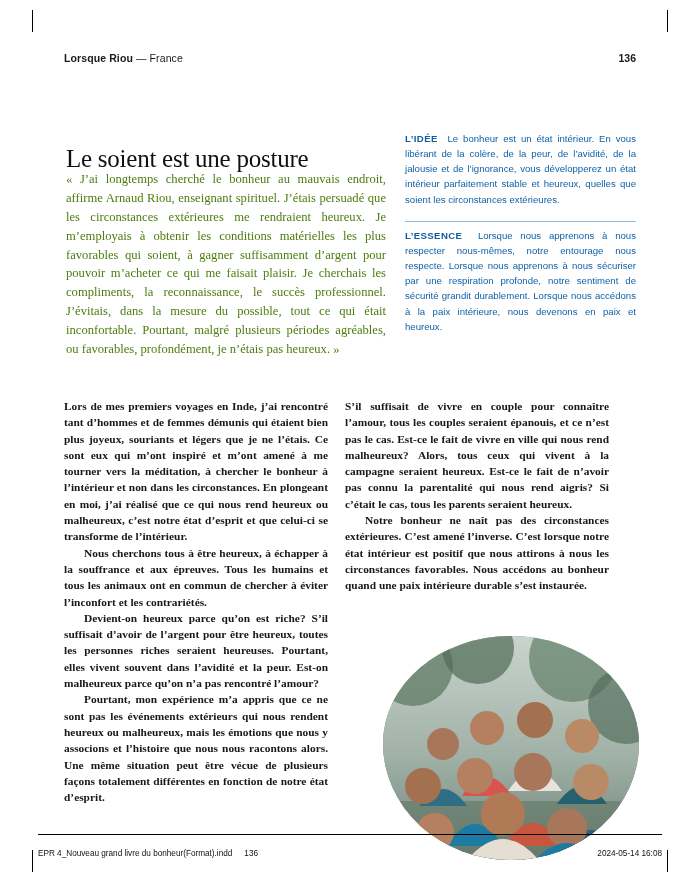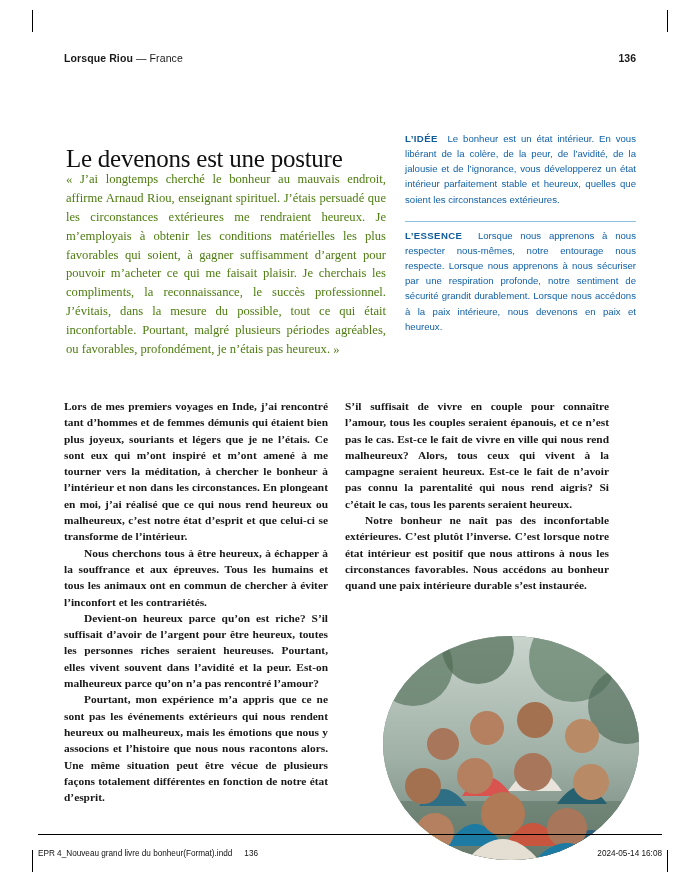--- a/index.html
+++ b/index.html
@@ -153,21 +153,21 @@
   <div class="crop crop-bl-v"></div>
   <div class="crop crop-br-v"></div>
 
   <div class="runhead">
     <div class="runhead-left">
       <span class="runhead-name">Lorsque Riou</span><span class="runhead-country"> — </span><span class="runhead-country">France</span>
     </div>
     <div class="runhead-page">136</div>
   </div>
 
-  <h1 class="title">Le devenons est une posture</h1>
+  <h1 class="title">Le soient est une posture</h1>
 
   <div class="lead">« J’ai longtemps cherché le bonheur au mauvais endroit, affirme Arnaud Riou, enseignant spirituel. J’étais persuadé que les circonstances extérieures me rendraient heureux. Je m’employais à obtenir les conditions matérielles les plus favorables qui soient, à gagner suffisamment d’argent pour pouvoir m’acheter ce qui me faisait plaisir. Je cherchais les compliments, la reconnaissance, le succès professionnel. J’évitais, dans la mesure du possible, tout ce qui était inconfortable. Pourtant, malgré plusieurs périodes agréables, ou favorables, profondément, je n’étais pas heureux. »</div>
 
   <div class="rail">
     <div class="rail-box">
       <div class="rail-text"><span class="rail-label">L’IDÉE</span>&nbsp;&nbsp;<span>Le bonheur est un état intérieur. En vous libérant de la colère, de la peur, de l’avidité, de la jalousie et de l’ignorance, vous développerez un état intérieur parfaitement stable et heureux, quelles que soient les circonstances extérieures.</span></div>
     </div>
     <div class="rail-rule"></div>
     <div class="rail-box">
       <div class="rail-text"><span class="rail-label">L’ESSENCE</span>&nbsp;&nbsp;<span>Lorsque nous apprenons à nous respecter nous-mêmes, notre entourage nous respecte. Lorsque nous apprenons à nous sécuriser par une respiration profonde, notre sentiment de sécurité grandit durablement. Lorsque nous accédons à la paix intérieure, nous devenons en paix et heureux.</span></div>
@@ -176,21 +176,21 @@
 
   <div class="col col-left">
     <p>Lors de mes premiers voyages en Inde, j’ai rencontré tant d’hommes et de femmes démunis qui étaient bien plus joyeux, souriants et légers que je ne l’étais. Ce sont eux qui m’ont inspiré et m’ont amené à me tourner vers la méditation, à chercher le bonheur à l’intérieur et non dans les circonstances. En plongeant en moi, j’ai réalisé que ce qui nous rend heureux ou malheureux, c’est notre état d’esprit et que celui-ci se transforme de l’intérieur.</p>
     <p>Nous cherchons tous à être heureux, à échapper à la souffrance et aux épreuves. Tous les humains et tous les animaux ont en commun de chercher à éviter l’inconfort et les contrariétés.</p>
     <p>Devient-on heureux parce qu’on est riche? S’il suffisait d’avoir de l’argent pour être heureux, toutes les personnes riches seraient heureuses. Pourtant, elles vivent souvent dans l’avidité et la peur. Est-on malheureux parce qu’on n’a pas rencontré l’amour?</p>
     <p>Pourtant, mon expérience m’a appris que ce ne sont pas les événements extérieurs qui nous rendent heureux ou malheureux, mais les émotions que nous y associons et l’histoire que nous nous racontons alors. Une même situation peut être vécue de plusieurs façons totalement différentes en fonction de notre état d’esprit.</p>
   </div>
 
   <div class="col col-right">
     <p>S’il suffisait de vivre en couple pour connaître l’amour, tous les couples seraient épanouis, et ce n’est pas le cas. Est-ce le fait de vivre en ville qui nous rend malheureux? Alors, tous ceux qui vivent à la campagne seraient heureux. Est-ce le fait de n’avoir pas connu la parentalité qui nous rend aigris? Si c’était le cas, tous les parents seraient heureux.</p>
-    <p>Notre bonheur ne naît pas des inconfortable extérieures. C’est plutôt l’inverse. C’est lorsque notre état intérieur est positif que nous attirons à nous les circonstances favorables. Nous accédons au bonheur quand une paix intérieure durable s’est instaurée.</p>
+    <p>Notre bonheur ne naît pas des circonstances extérieures. C’est amené l’inverse. C’est lorsque notre état intérieur est positif que nous attirons à nous les circonstances favorables. Nous accédons au bonheur quand une paix intérieure durable s’est instaurée.</p>
   </div>
 
   <div class="photo">
     <svg width="256" height="224" viewBox="0 0 256 224">
       <defs>
         <linearGradient id="sky" x1="0" y1="0" x2="0" y2="1">
           <stop offset="0%" stop-color="#c9d4cd"></stop>
           <stop offset="55%" stop-color="#9fb0a6"></stop>
           <stop offset="100%" stop-color="#6f8377"></stop>
         </linearGradient>

